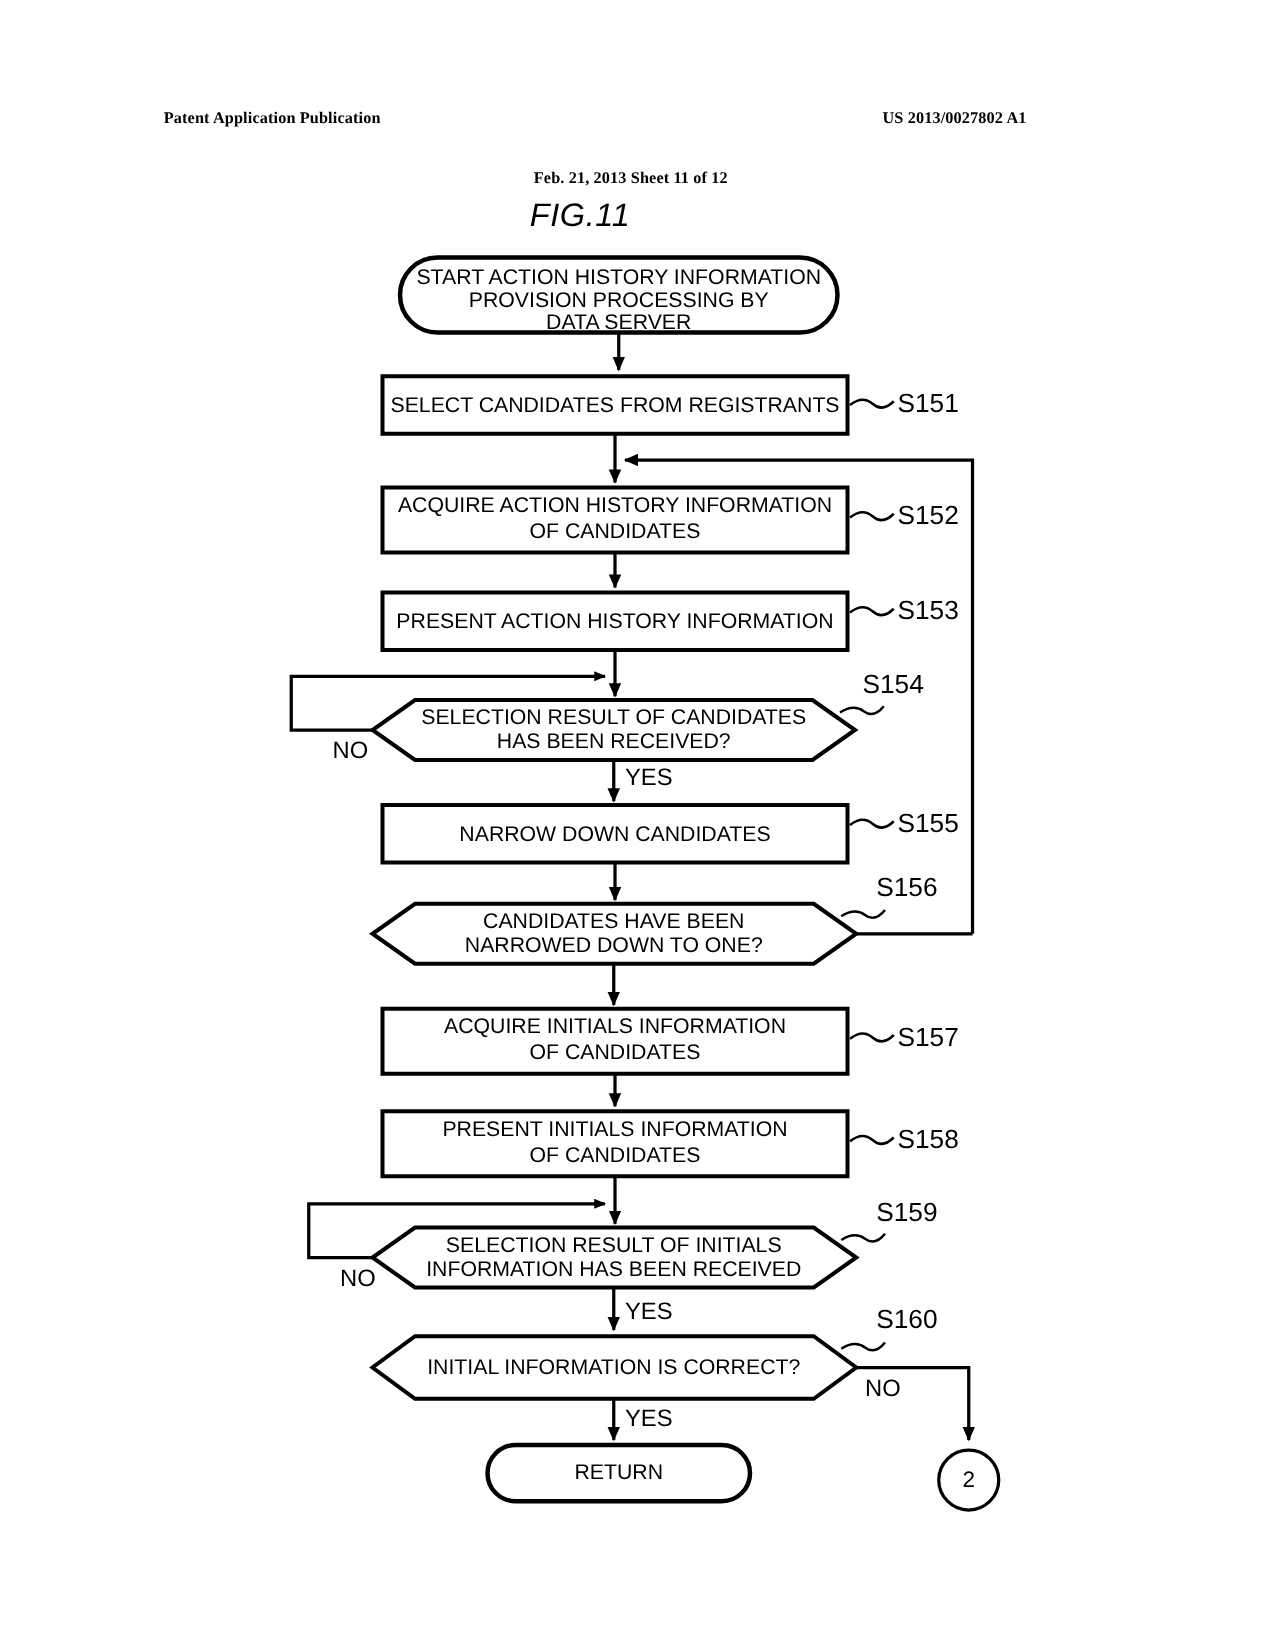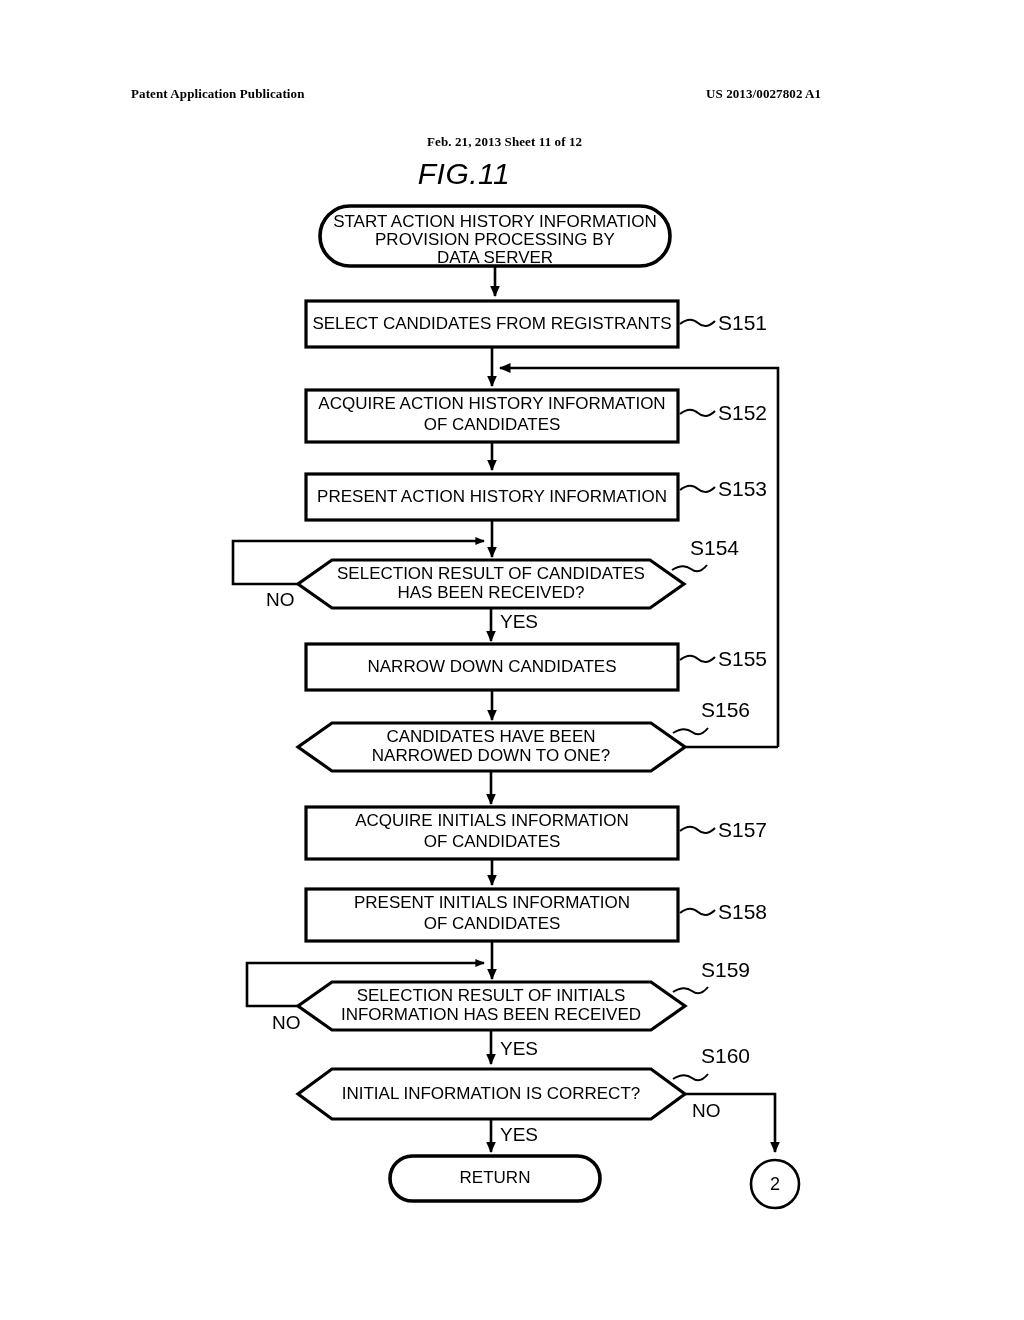--- a/index.html
+++ b/index.html
@@ -40,21 +40,21 @@
 
   .fig-title {
     position: absolute;
     left: 0;
     top: 157px;
     width: 916px;
     text-align: center;
     font-family: "Liberation Sans", sans-serif;
     font-style: italic;
     font-weight: normal;
-    font-size: 30px;
+    font-size: 26px;
     letter-spacing: 0.5px;
   }
   .fig-title span { position: relative; left: 6px; }
 
   svg.flow {
     position: absolute;
     left: 0;
     top: 0;
     width: 1024px;
     height: 1320px;

